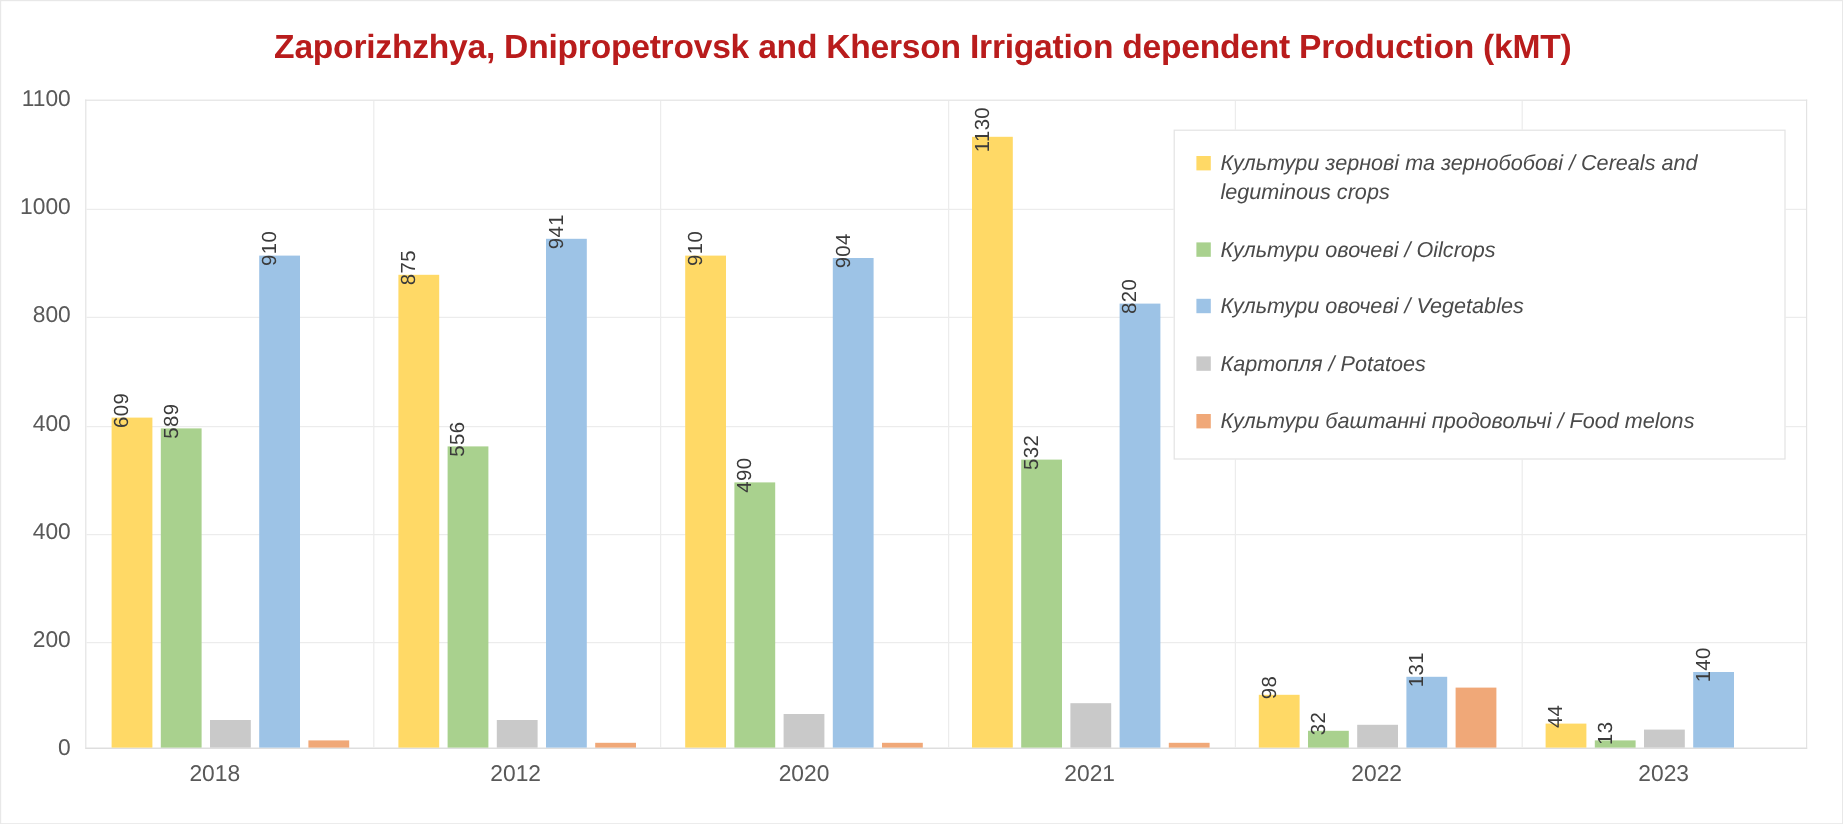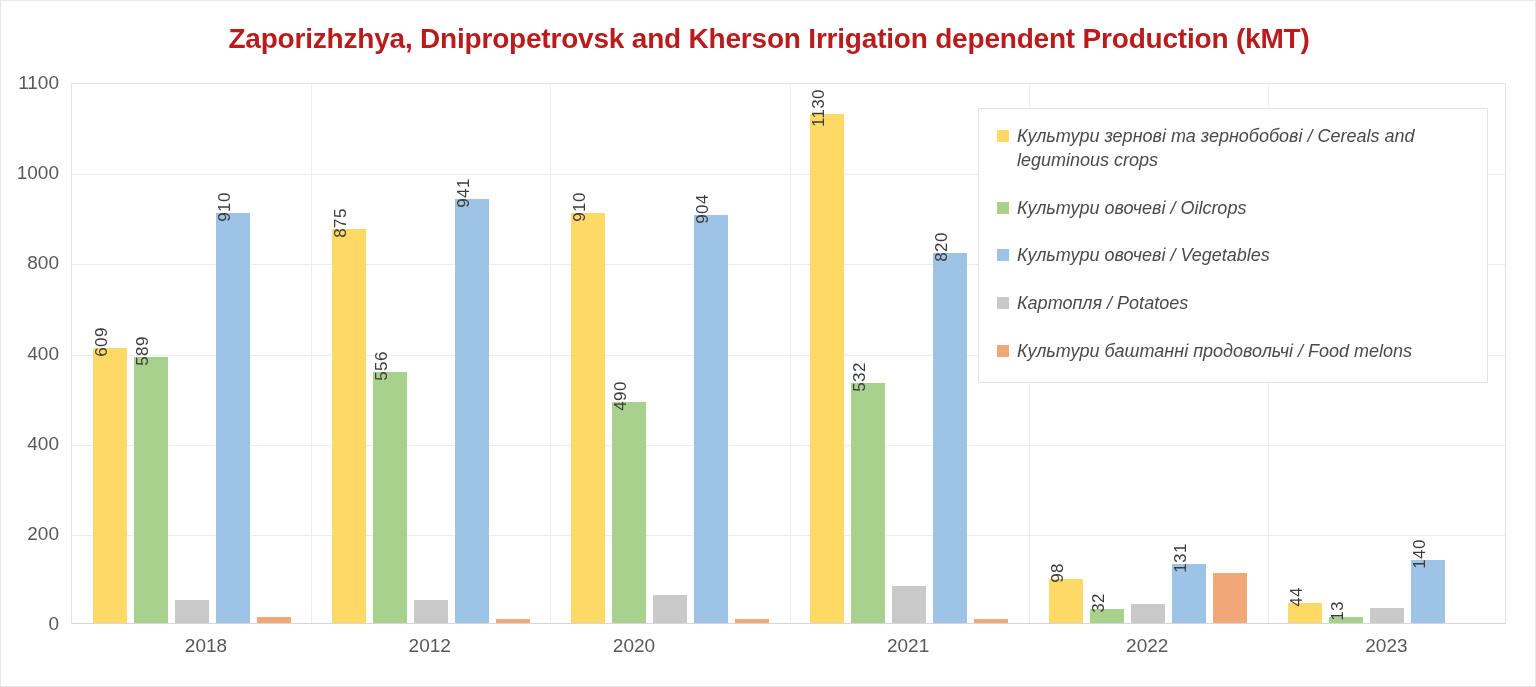--- a/index.html
+++ b/index.html
@@ -367,19 +367,19 @@
       <div class="legend-item">
         <span class="legend-swatch" style="background: rgb(201, 201, 201);"></span>
         <span class="legend-label">Картопля / Potatoes</span>
       </div>
       <div class="legend-item">
         <span class="legend-swatch" style="background: rgb(240, 168, 120);"></span>
         <span class="legend-label">Культури баштанні продовольчі / Food melons</span>
       </div>
     </div>
 
-<div class="xtick" style="left: 205px;">2018</div>
+<div class="xtick" style="left: 178px;">2018</div>
     <div class="xtick" style="left: 428.75px;">2012</div>
-    <div class="xtick" style="left: 633px; text-align: center;">2020</div>
+    <div class="xtick" style="left: 669px; text-align: center;">2020</div>
     <div class="xtick" style="left: 907.083px;">2021</div>
     <div class="xtick" style="left: 1146.25px;">2022</div>
     <div class="xtick" style="left: 1385.42px;">2023</div>
   </div>
 
 </body></html>

